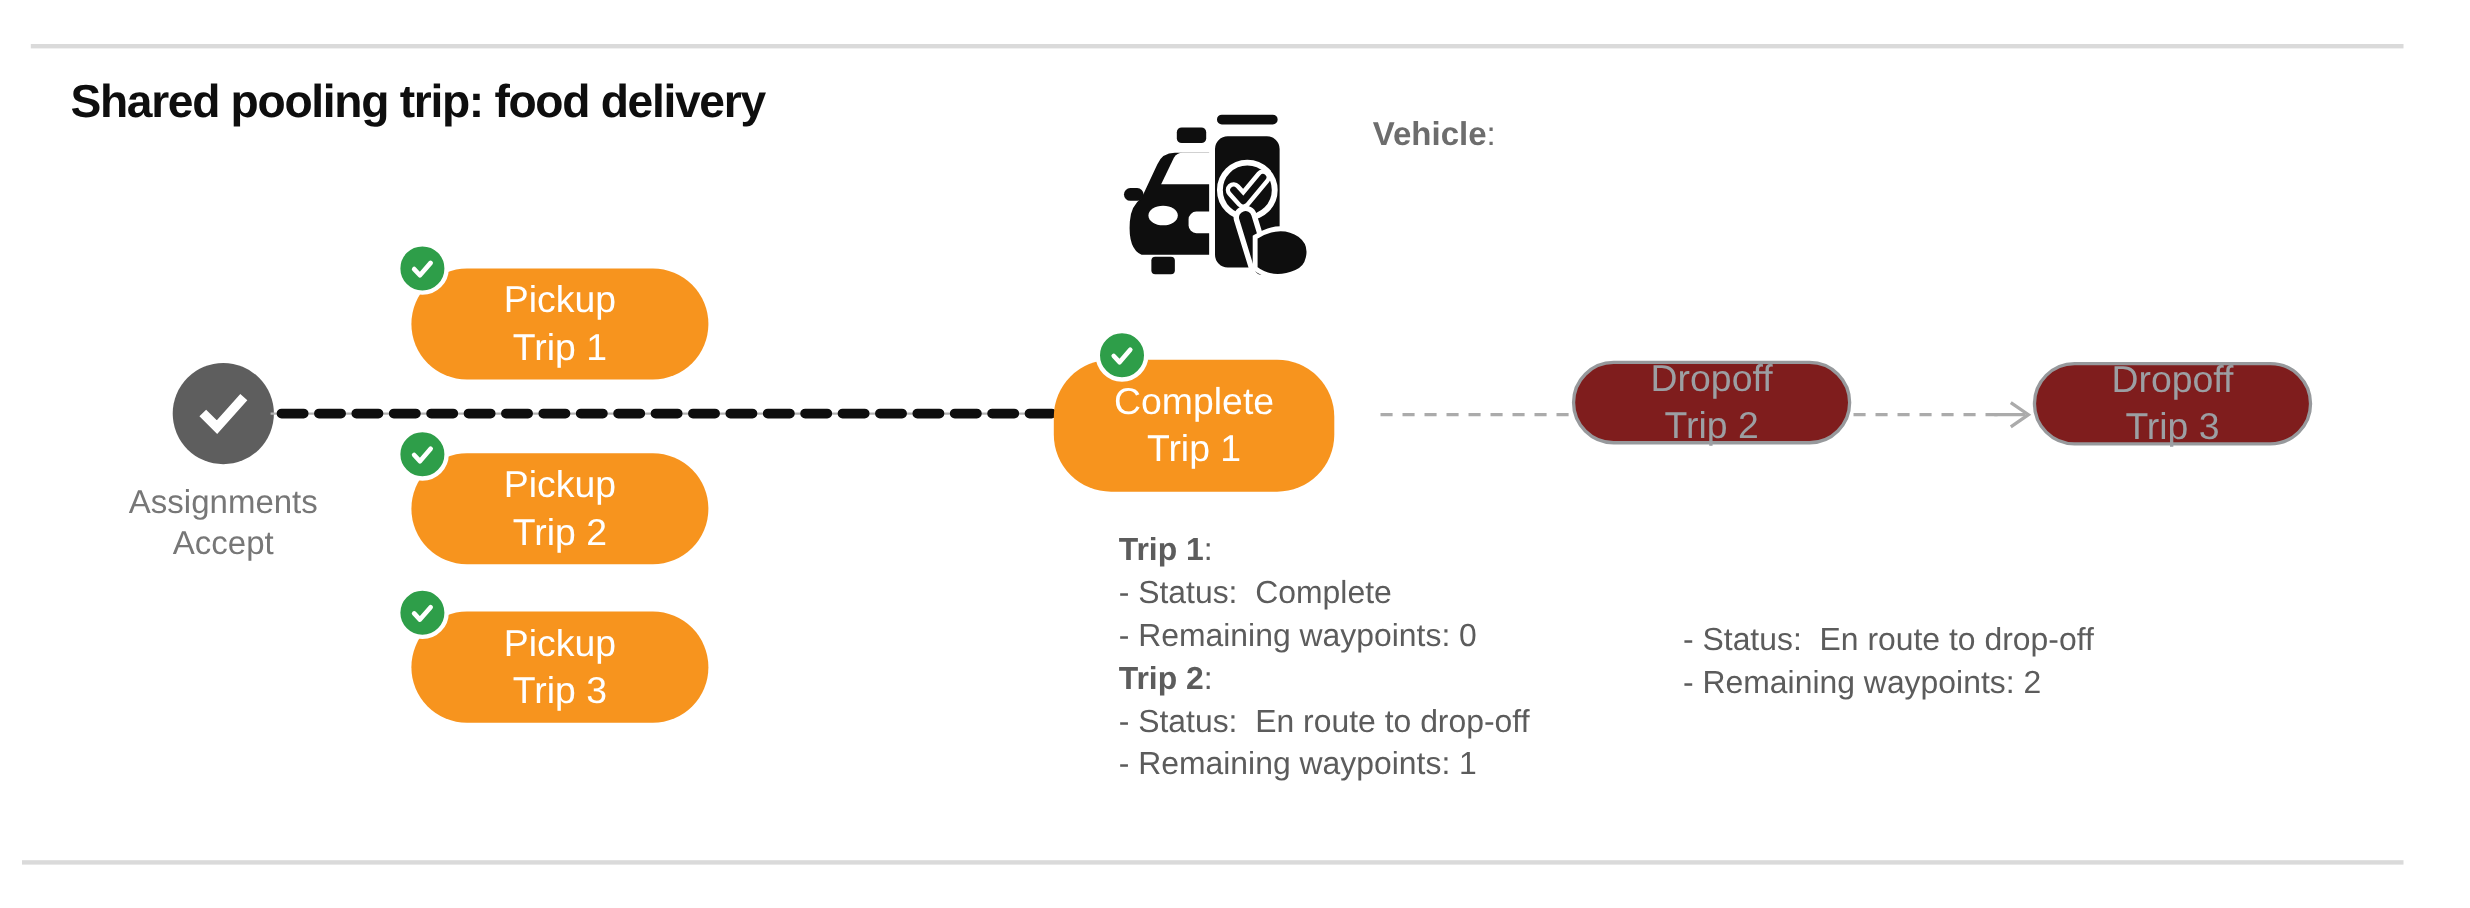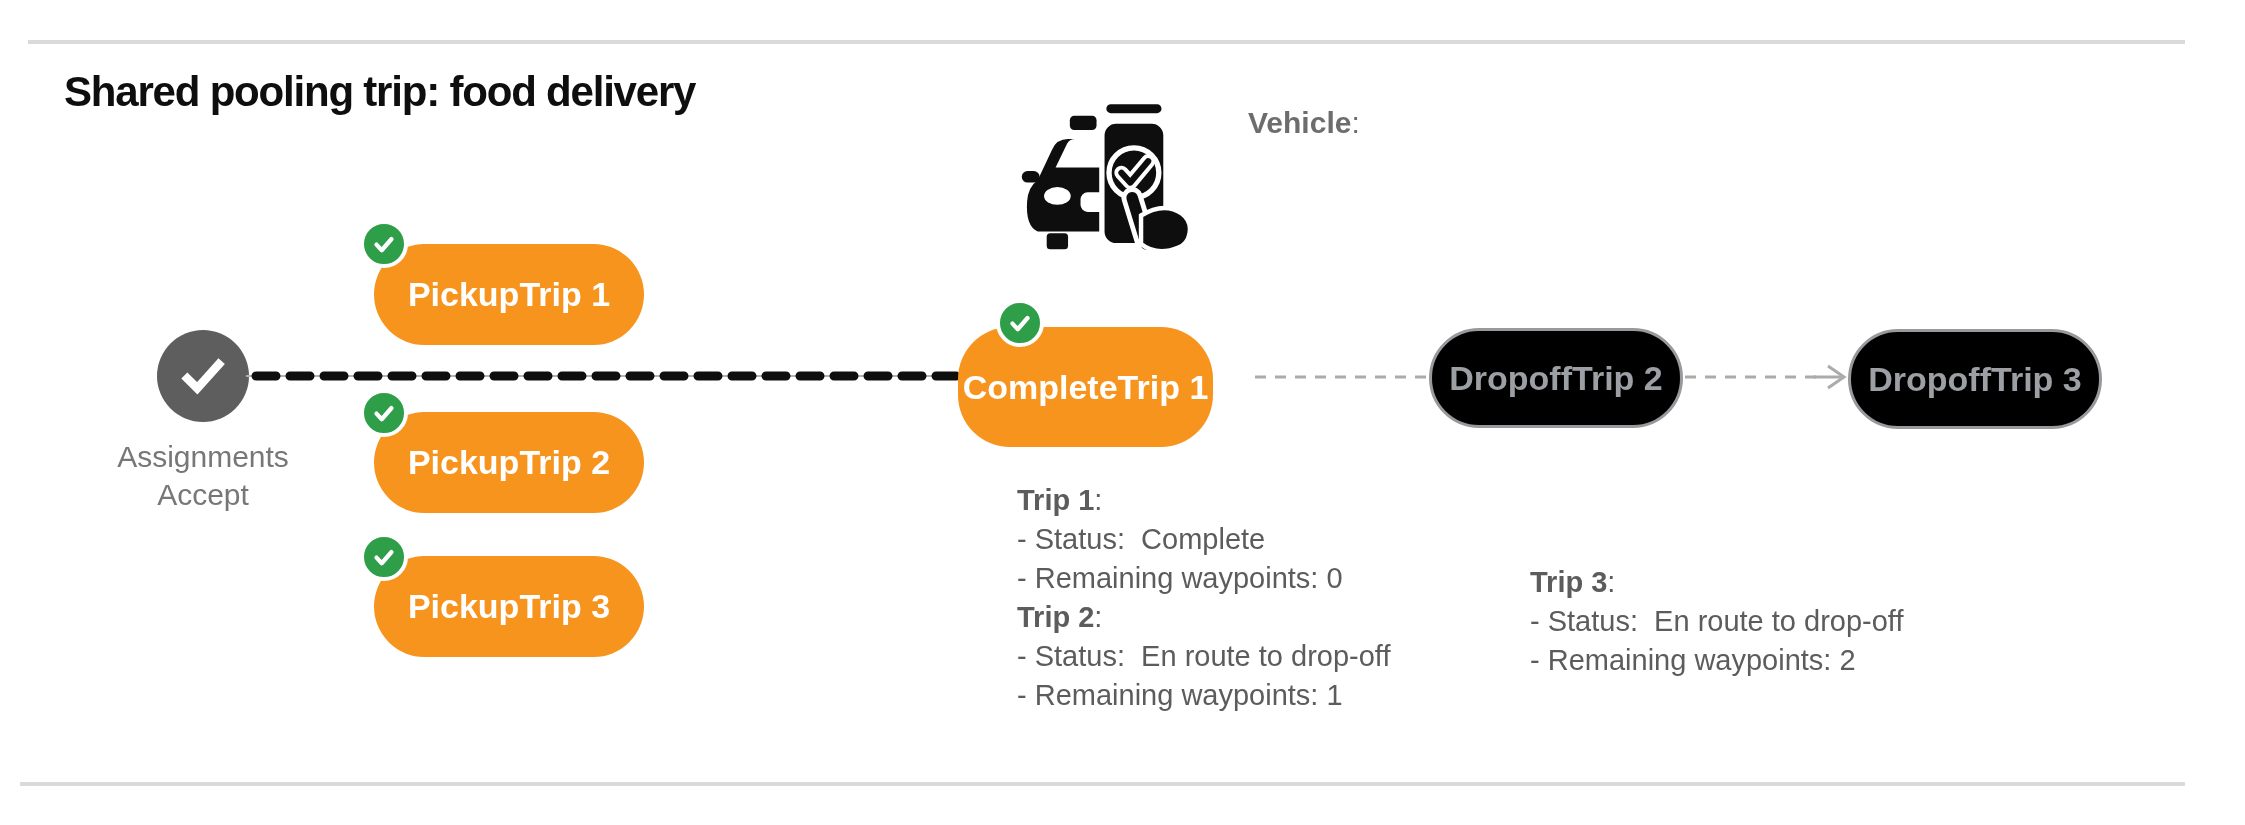--- a/index.html
+++ b/index.html
@@ -35,31 +35,31 @@
   }
 
   
   .conn-a { left:240px;  top:354px; width:772px; height:44px; }
   .conn-b { left:1253px; top:361px; width:176px; height:32px; }
   .conn-c { left:1683px; top:361px; width:166px; height:32px; }
 
   
   .pill {
     position:absolute; width:270px; height:101px; border-radius:52px;
-    background:var(--orange); color:#ffffff; font-weight:bold; font-size:34px;
-    line-height:43px; display:flex; flex-direction:row; align-items:center;
+    background:var(--orange); color:#ffffff; font-weight:normal; font-size:34px;
+    line-height:43px; display:flex; flex-direction:column; align-items:center;
     justify-content:center; text-align:center; box-sizing:border-box;
   }
   .pill-pickup1 { left:374px; top:244px; }
   .pill-pickup2 { left:374px; top:412px; }
   .pill-pickup3 { left:374px; top:556px; }
   .pill-complete { left:958px; top:327px; width:255px; height:120px; }
   .pill-dropoff {
-    background:#000000; border:3px solid var(--outline-gray);
-    color:var(--dropoff-text-gray); width:254px; height:100px;
+    background:#7f1d1d; border:3px solid var(--outline-gray);
+    color:var(--dropoff-text-gray); width:254px; height:76px;
   }
   .pill-dropoff2 { left:1429px; top:328px; }
   .pill-dropoff3 { left:1848px; top:329px; }
 
   
   .badge {
     position:absolute; width:40px; height:40px; border-radius:50%;
     background:var(--green); border:4px solid #ffffff;
     display:flex; align-items:center; justify-content:center; z-index:2;
   }
@@ -189,18 +189,17 @@
   <div class="status-block status-block-left">
     <div class="status-heading"><b>Trip 1</b><span>:</span></div>
     <div class="status-line">- Status:  Complete</div>
     <div class="status-line">- Remaining waypoints: 0</div>
     <div class="status-heading"><b>Trip 2</b><span>:</span></div>
     <div class="status-line">- Status:  En route to drop-off</div>
     <div class="status-line">- Remaining waypoints: 1</div>
   </div>
 
   <div class="status-block status-block-right">
-    <div class="status-heading"><b>Trip 3</b><span>:</span></div>
     <div class="status-line">- Status:  En route to drop-off</div>
     <div class="status-line">- Remaining waypoints: 2</div>
   </div>
 
 </div>
 
 </body></html>

